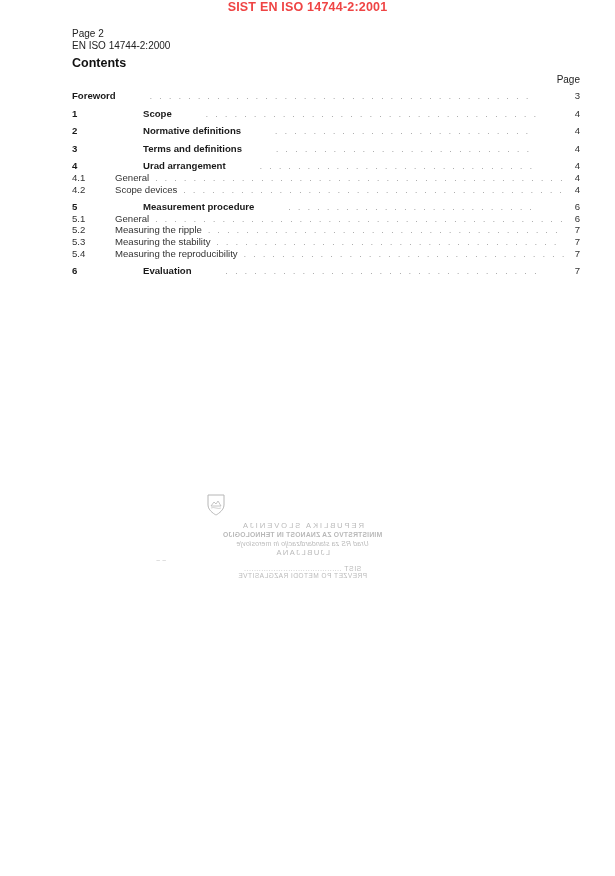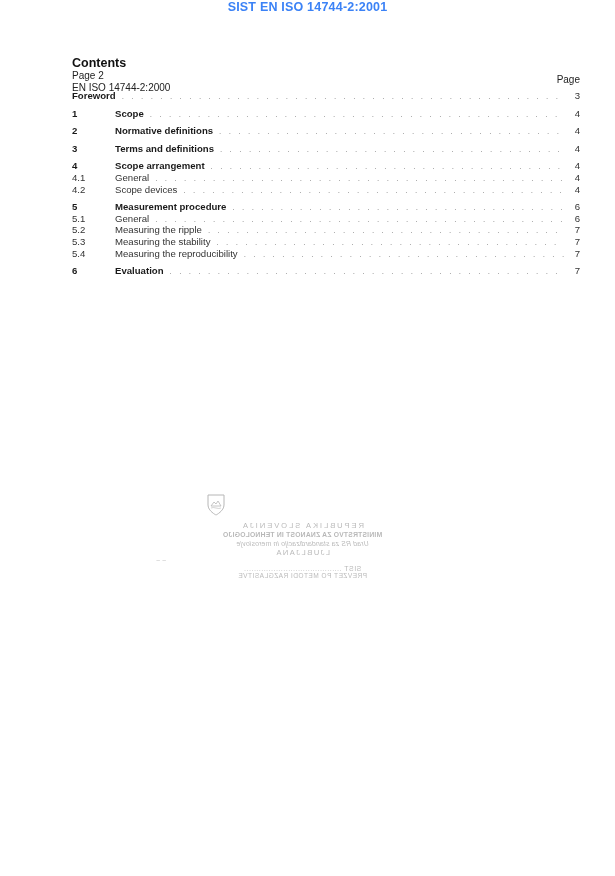--- a/index.html
+++ b/index.html
@@ -16,32 +16,31 @@
       color: #1a1a1a;
     }
     .watermark {
       position: absolute;
       top: 0;
       left: 0;
       width: 615px;
       text-align: center;
       font-weight: bold;
       font-size: 12.5px;
-      color: #3b82f6;
+      color: #ef4444;
       letter-spacing: 0.2px;
       line-height: 14px;
     }
     .page-header {
       position: absolute;
       left: 72px;
       top: 28px;
       font-size: 10px;
       line-height: 12px;
       color: #222;
-      margin-top: 42px;
     }
     .contents-title {
       position: absolute;
       left: 72px;
       top: 56px;
       font-size: 12.5px;
       font-weight: bold;
       color: #111;
     }
     .page-col-label {
@@ -62,20 +61,21 @@
       display: flex;
       align-items: baseline;
       font-size: 9.6px;
       height: 11.6px;
       line-height: 11.6px;
       color: #333;
     }
     .toc-row.major {
       font-weight: bold;
       color: #1a1a1a;
+      gap: 28px;
     }
     .toc-row.gap {
       margin-top: 6px;
     }
     .toc-num {
       width: 43px;
       flex: 0 0 43px;
       font-weight: normal;
     }
     .toc-row.major .toc-num {
@@ -181,21 +181,21 @@
     <span class="toc-page">4</span>
   </div>
   <div class="toc-row major gap">
     <span class="toc-num">3</span>
     <span class="toc-title">Terms and definitions</span>
     <span class="toc-dots"></span>
     <span class="toc-page">4</span>
   </div>
   <div class="toc-row major gap">
     <span class="toc-num">4</span>
-    <span class="toc-title">Scope arrangement</span>
+    <span class="toc-title">Urad arrangement</span>
     <span class="toc-dots"></span>
     <span class="toc-page">4</span>
   </div>
   <div class="toc-row sub">
     <span class="toc-num">4.1</span>
     <span class="toc-title">General</span>
     <span class="toc-dots"></span>
     <span class="toc-page">4</span>
   </div>
   <div class="toc-row sub">

